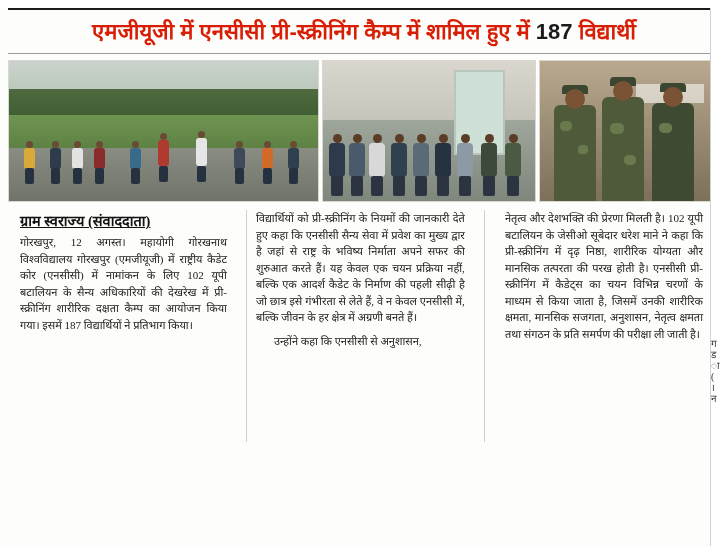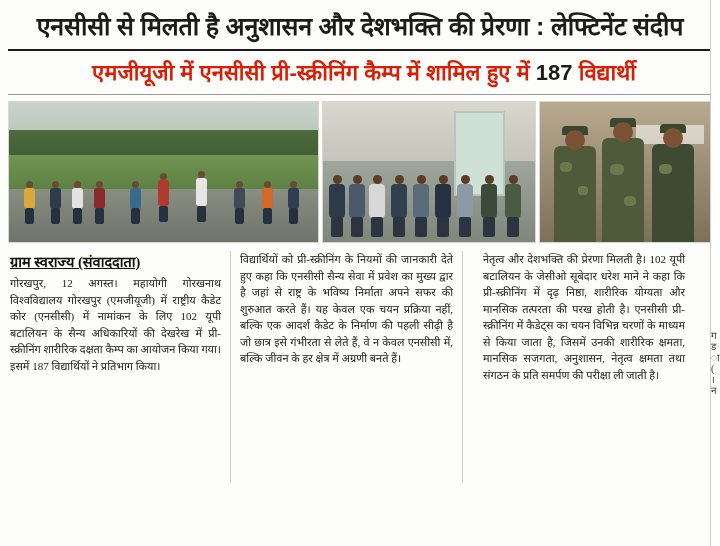--- a/index.html
+++ b/index.html
@@ -177,20 +177,21 @@
   
   .cols {
     display: flex;
     margin: 8px 8px 0 8px;
     height: 232px;
   }
   .col {
     position: relative;
     padding: 0 9px;
     box-sizing: border-box;
+    margin-left: 10px;
   }
   .col.c1 { width: 222px; padding-left: 2px; }
   .col.c2 { width: 232px; border-left: 1px solid #cfcfcf; }
   .col.c3 { width: 232px; border-left: 1px solid #cfcfcf; padding-left: 20px; }
 
   .byline {
     font-family: "Liberation Serif", serif;
     font-weight: bold;
     font-size: 14.5px;
     color: #111;
@@ -227,23 +228,20 @@
     width: 8px;
     line-height: 1.1;
     word-break: break-all;
   }
 </style>
 </head>
 <body>
 
 <div class="page">
 
-  <div class="headline-wrap">
-    <div class="headline">एनसीसी से मिलती है अनुशासन और देशभक्ति की प्रेरणा : लेफ्टिनेंट संदीप</div>
-  </div>
   <div class="rule"></div>
   <div class="subhead">
     <span>एमजीयूजी में एनसीसी प्री-स्क्रीनिंग कैम्प में शामिल हुए में </span><span class="num">187</span><span> विद्यार्थी</span>
   </div>
   <div class="rule-thin"></div>
 
   <div class="photos">
 
     <div class="photo p1">
       <div class="sky"></div>
@@ -376,20 +374,21 @@
     </div>
   </div>
 
   <div class="cols">
     <div class="col c1">
       <div class="byline">ग्राम स्वराज्य (संवाददाता)</div>
       <p class="para">गोरखपुर, 12 अगस्त। महायोगी गोरखनाथ विश्वविद्यालय गोरखपुर (एमजीयूजी) में राष्ट्रीय कैडेट कोर (एनसीसी) में नामांकन के लिए 102 यूपी बटालियन के सैन्य अधिकारियों की देखरेख में प्री-स्क्रीनिंग शारीरिक दक्षता कैम्प का आयोजन किया गया। इसमें 187 विद्यार्थियों ने प्रतिभाग किया।</p>
     </div>
     <div class="col c2">
       <p class="para">विद्यार्थियों को प्री-स्क्रीनिंग के नियमों की जानकारी देते हुए कहा कि एनसीसी सैन्य सेवा में प्रवेश का मुख्य द्वार है जहां से राष्ट्र के भविष्य निर्माता अपने सफर की शुरुआत करते हैं। यह केवल एक चयन प्रक्रिया नहीं, बल्कि एक आदर्श कैडेट के निर्माण की पहली सीढ़ी है जो छात्र इसे गंभीरता से लेते हैं, वे न केवल एनसीसी में, बल्कि जीवन के हर क्षेत्र में अग्रणी बनते हैं।</p>
+      <p class="para indent">उन्होंने कहा कि एनसीसी से अनुशासन,</p>
     </div>
     <div class="col c3">
       <p class="para">नेतृत्व और देशभक्ति की प्रेरणा मिलती है। 102 यूपी बटालियन के जेसीओ सूबेदार धरेश माने ने कहा कि प्री-स्क्रीनिंग में दृढ़ निष्ठा, शारीरिक योग्यता और मानसिक तत्परता की परख होती है। एनसीसी प्री-स्क्रीनिंग में कैडेट्स का चयन विभिन्न चरणों के माध्यम से किया जाता है, जिसमें उनकी शारीरिक क्षमता, मानसिक सजगता, अनुशासन, नेतृत्व क्षमता तथा संगठन के प्रति समर्पण की परीक्षा ली जाती है।</p>
     </div>
   </div>
 
   <div class="edge-strip"></div>
   <div class="edge-text">ग ड ा ( । न</div>
 </div>
 

